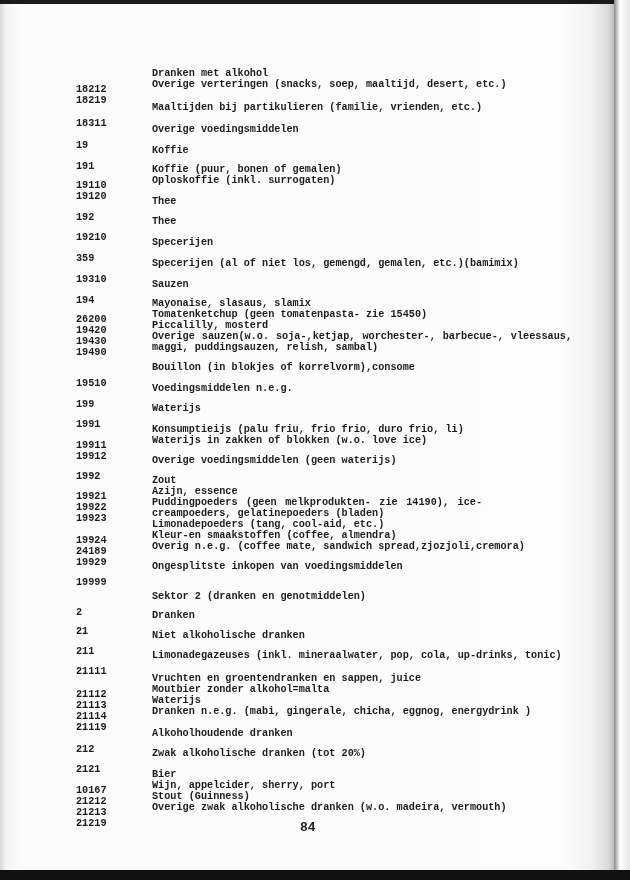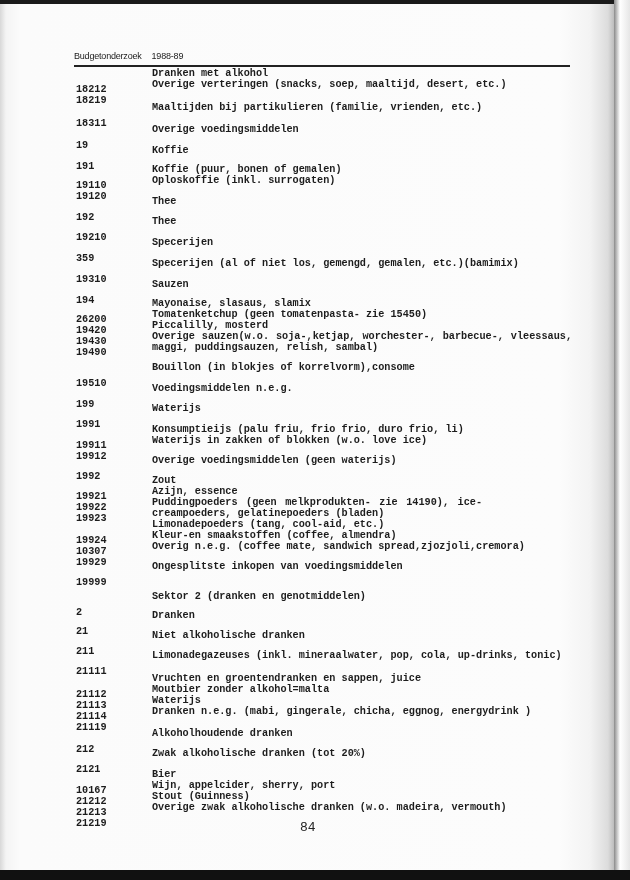--- a/index.html
+++ b/index.html
@@ -63,38 +63,35 @@
       white-space: normal;
     }
     .desc.justified { text-align: justify; text-align-last: left; }
     .page-number {
       position: absolute;
       left: 300px;
       top: 816px;
       font-family: "Liberation Mono", monospace;
       font-size: 13px;
       color: #222;
-      font-weight: normal;
+      font-weight: bold;
     }
     .bottom-shadow {
       position: absolute;
       left: 0;
       top: 870px;
       width: 630px;
       height: 10px;
       background: #111;
     }
   </style>
 </head>
 <body>
 
 <div class="page">
-  <div class="running-header">
-    <span>Budgetonderzoek</span><span>1988-89</span>
-  </div>
 
   <div id="entries">
       <div class="row" style="top: 64px;"><span class="code">18212</span><span class="desc">Dranken met alkohol</span></div>
       <div class="row" style="top: 75px;"><span class="code">18219</span><span class="desc">Overige verteringen (snacks, soep, maaltijd, desert, etc.)</span></div>
       <div class="row" style="top: 98px;"><span class="code">18311</span><span class="desc">Maaltijden bij partikulieren (familie, vrienden, etc.)</span></div>
       <div class="row" style="top: 120px;"><span class="code">19</span><span class="desc">Overige voedingsmiddelen</span></div>
       <div class="row" style="top: 141px;"><span class="code">191</span><span class="desc">Koffie</span></div>
       <div class="row" style="top: 160px;"><span class="code">19110</span><span class="desc">Koffie (puur, bonen of gemalen)</span></div>
       <div class="row" style="top: 171px;"><span class="code">19120</span><span class="desc">Oploskoffie (inkl. surrogaten)</span></div>
       <div class="row" style="top: 192px;"><span class="code">192</span><span class="desc">Thee</span></div>
@@ -109,21 +106,21 @@
       <div class="row" style="top: 358px;"><span class="code">19510</span><span class="desc">Bouillon (in blokjes of korrelvorm),consome</span></div>
       <div class="row" style="top: 379px;"><span class="code">199</span><span class="desc">Voedingsmiddelen n.e.g.</span></div>
       <div class="row" style="top: 399px;"><span class="code">1991</span><span class="desc">Waterijs</span></div>
       <div class="row" style="top: 420px;"><span class="code">19911</span><span class="desc">Konsumptieijs (palu friu, frio frio, duro frio, li)</span></div>
       <div class="row" style="top: 431px;"><span class="code">19912</span><span class="desc">Waterijs in zakken of blokken (w.o. love ice)</span></div>
       <div class="row" style="top: 451px;"><span class="code">1992</span><span class="desc">Overige voedingsmiddelen (geen waterijs)</span></div>
       <div class="row" style="top: 471px;"><span class="code">19921</span><span class="desc">Zout</span></div>
       <div class="row" style="top: 482px;"><span class="code">19922</span><span class="desc">Azijn, essence</span></div>
       <div class="row" style="top: 493px;"><span class="code">19923</span><span class="desc justified" style="width: 330px;">Puddingpoeders (geen melkprodukten- zie 14190), ice-creampoeders, gelatinepoeders (bladen)</span></div>
       <div class="row" style="top: 515px;"><span class="code">19924</span><span class="desc">Limonadepoeders (tang, cool-aid, etc.)</span></div>
-      <div class="row" style="top: 526px;"><span class="code">10307</span><span class="desc">Kleur-en smaakstoffen (coffee, almendra)</span></div>
+      <div class="row" style="top: 526px;"><span class="code">24189</span><span class="desc">Kleur-en smaakstoffen (coffee, almendra)</span></div>
       <div class="row" style="top: 537px;"><span class="code">19929</span><span class="desc">Overig n.e.g. (coffee mate, sandwich spread,zjozjoli,cremora)</span></div>
       <div class="row" style="top: 557px;"><span class="code">19999</span><span class="desc">Ongesplitste inkopen van voedingsmiddelen</span></div>
       <div class="row" style="top: 587px;"><span class="code">2</span><span class="desc">Sektor 2 (dranken en genotmiddelen)</span></div>
       <div class="row" style="top: 606px;"><span class="code">21</span><span class="desc">Dranken</span></div>
       <div class="row" style="top: 626px;"><span class="code">211</span><span class="desc">Niet alkoholische dranken</span></div>
       <div class="row" style="top: 646px;"><span class="code">21111</span><span class="desc justified">Limonadegazeuses (inkl. mineraalwater, pop, cola, up-drinks, tonic)</span></div>
       <div class="row" style="top: 669px;"><span class="code">21112</span><span class="desc">Vruchten en groentendranken en sappen, juice</span></div>
       <div class="row" style="top: 680px;"><span class="code">21113</span><span class="desc">Moutbier zonder alkohol=malta</span></div>
       <div class="row" style="top: 691px;"><span class="code">21114</span><span class="desc">Waterijs</span></div>
       <div class="row" style="top: 702px;"><span class="code">21119</span><span class="desc">Dranken n.e.g. (mabi, gingerale, chicha, eggnog, energydrink )</span></div>

